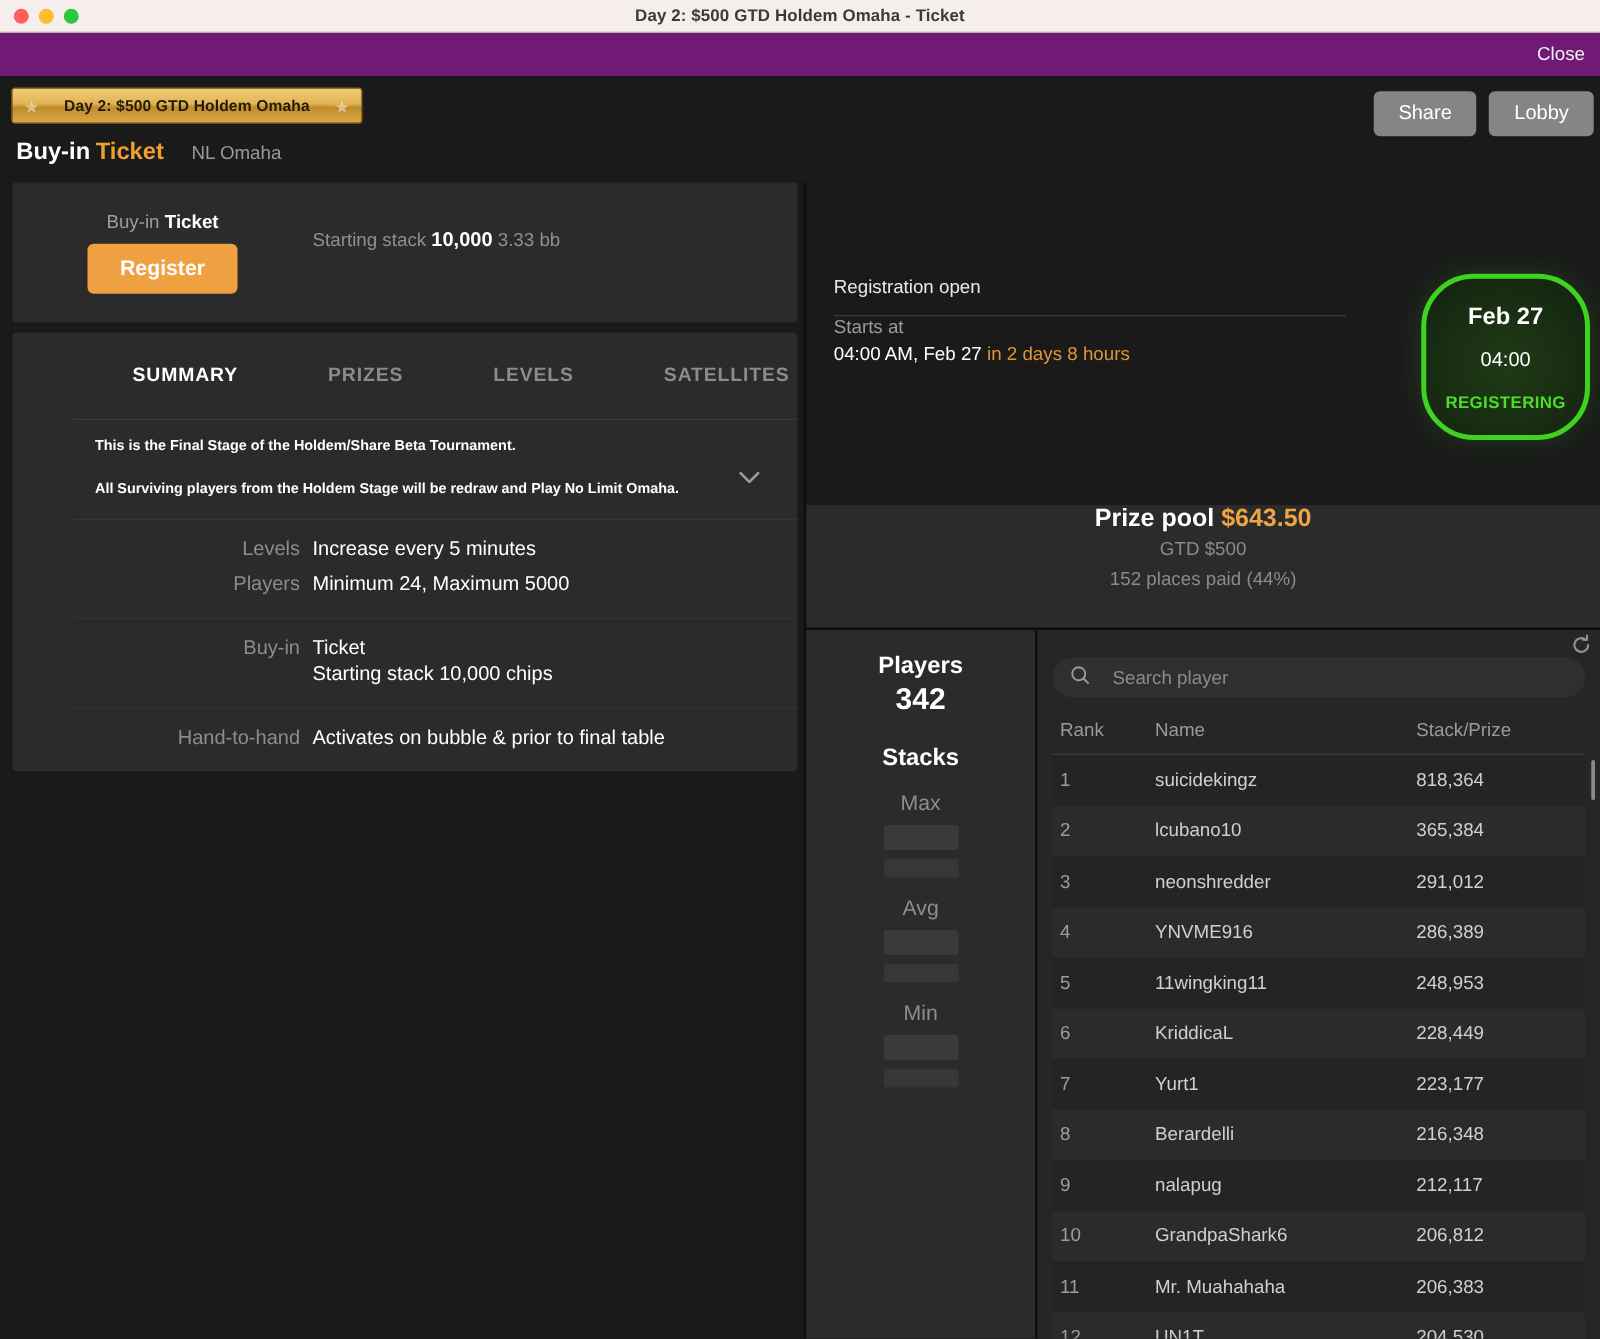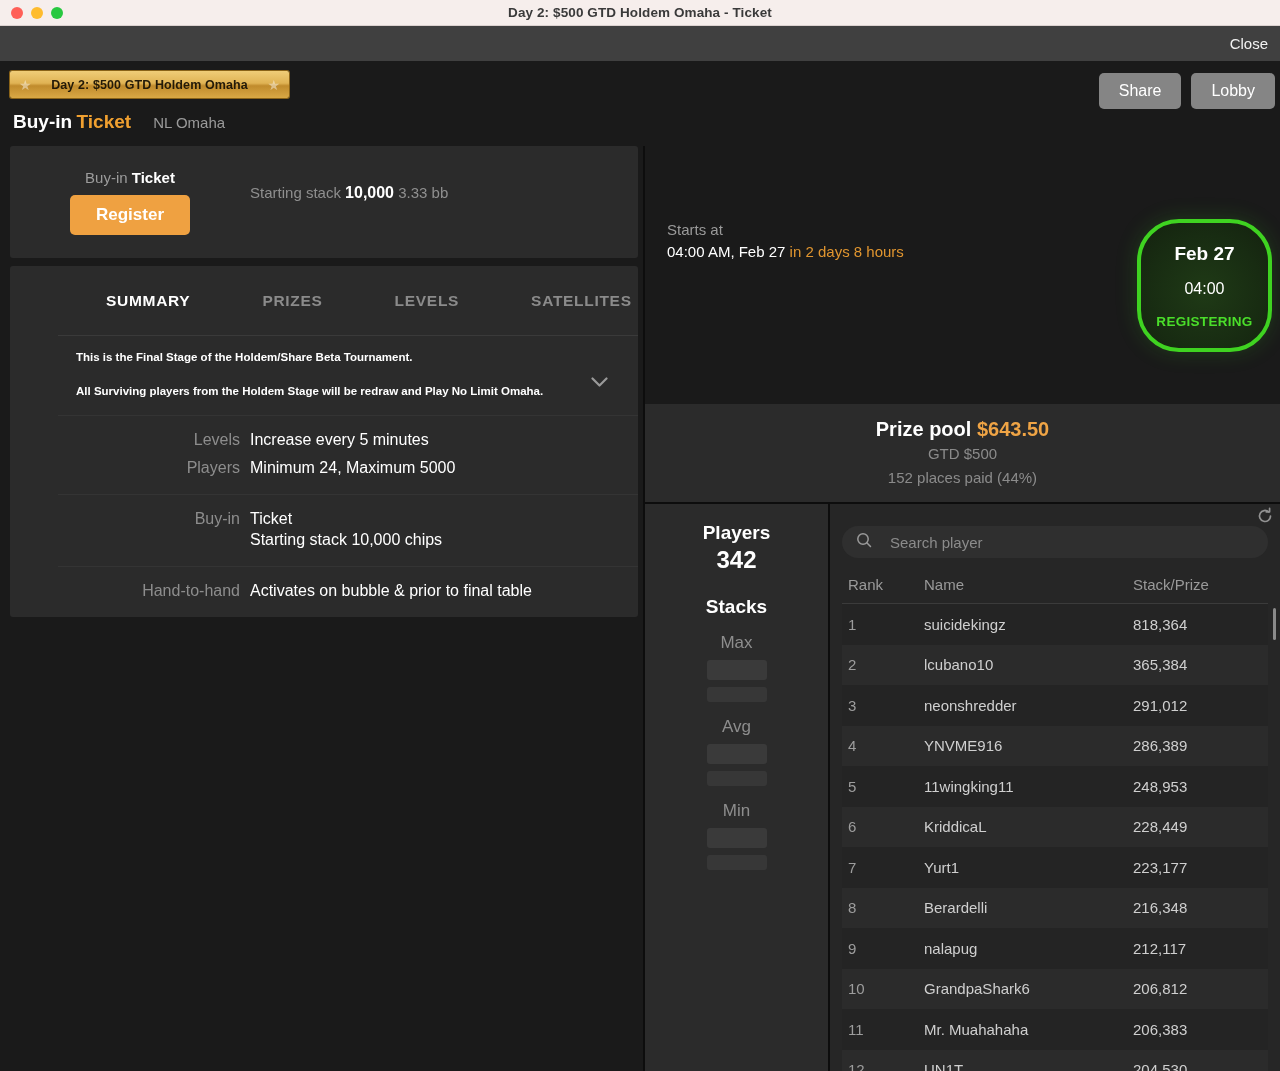--- a/index.html
+++ b/index.html
@@ -36,21 +36,21 @@
     text-align: center;
     font-size: 13.5px;
     font-weight: bold;
     color: #3a3a3a;
     letter-spacing: .1px;
   }
 
   
   .closebar {
     height: 35px;
-    background: #404040;
+    background: #701a75;
     display: flex;
     align-items: center;
     justify-content: flex-end;
     padding-right: 12px;
   }
   .close-link {
     color: #f2f2f2;
     font-size: 15px;
     cursor: pointer;
   }
@@ -249,21 +249,20 @@
     gap: 12px;
   }
   .date-badge .d1 { font-size: 19px; font-weight: bold; color: #ffffff; }
   .date-badge .d2 { font-size: 16px; color: #ffffff; margin-top: 3px; }
   .date-badge .d3 { font-size: 13.5px; font-weight: bold; color: #4ade2a; margin-top: 4px; letter-spacing: .3px; }
 
   .prize-block {
     background: #2b2b2b;
     height: 100px;
     text-align: center;
-    padding-top: 14px;
     border-bottom: 2px solid #0d0d0d;
   }
   .prize-main { font-size: 20px; color: #ffffff; font-weight: bold; }
   .prize-main .amt { color: #efa445; }
   .prize-gtd    { font-size: 15px; color: #8b8b8b; margin-top: 4px; }
   .prize-places { font-size: 15px; color: #8b8b8b; margin-top: 7px; }
 
   .lower { display: flex; height: 630px; }
 
   
@@ -450,20 +449,21 @@
             </div>
           </div>
 
         </div>
       </div>
     </div>
 
     <div class="right-col">
 
       <div class="reg-block">
+        <div class="reg-open">Registration open</div>
         <div class="starts-label">Starts at</div>
         <div class="starts-value">
           <span>04:00 AM, Feb 27</span>
           <span class="rel">in 2 days 8 hours</span>
         </div>
 
         <div class="date-badge">
           <div class="d1">Feb 27</div>
           <div class="d2">04:00</div>
           <div class="d3">REGISTERING</div>

